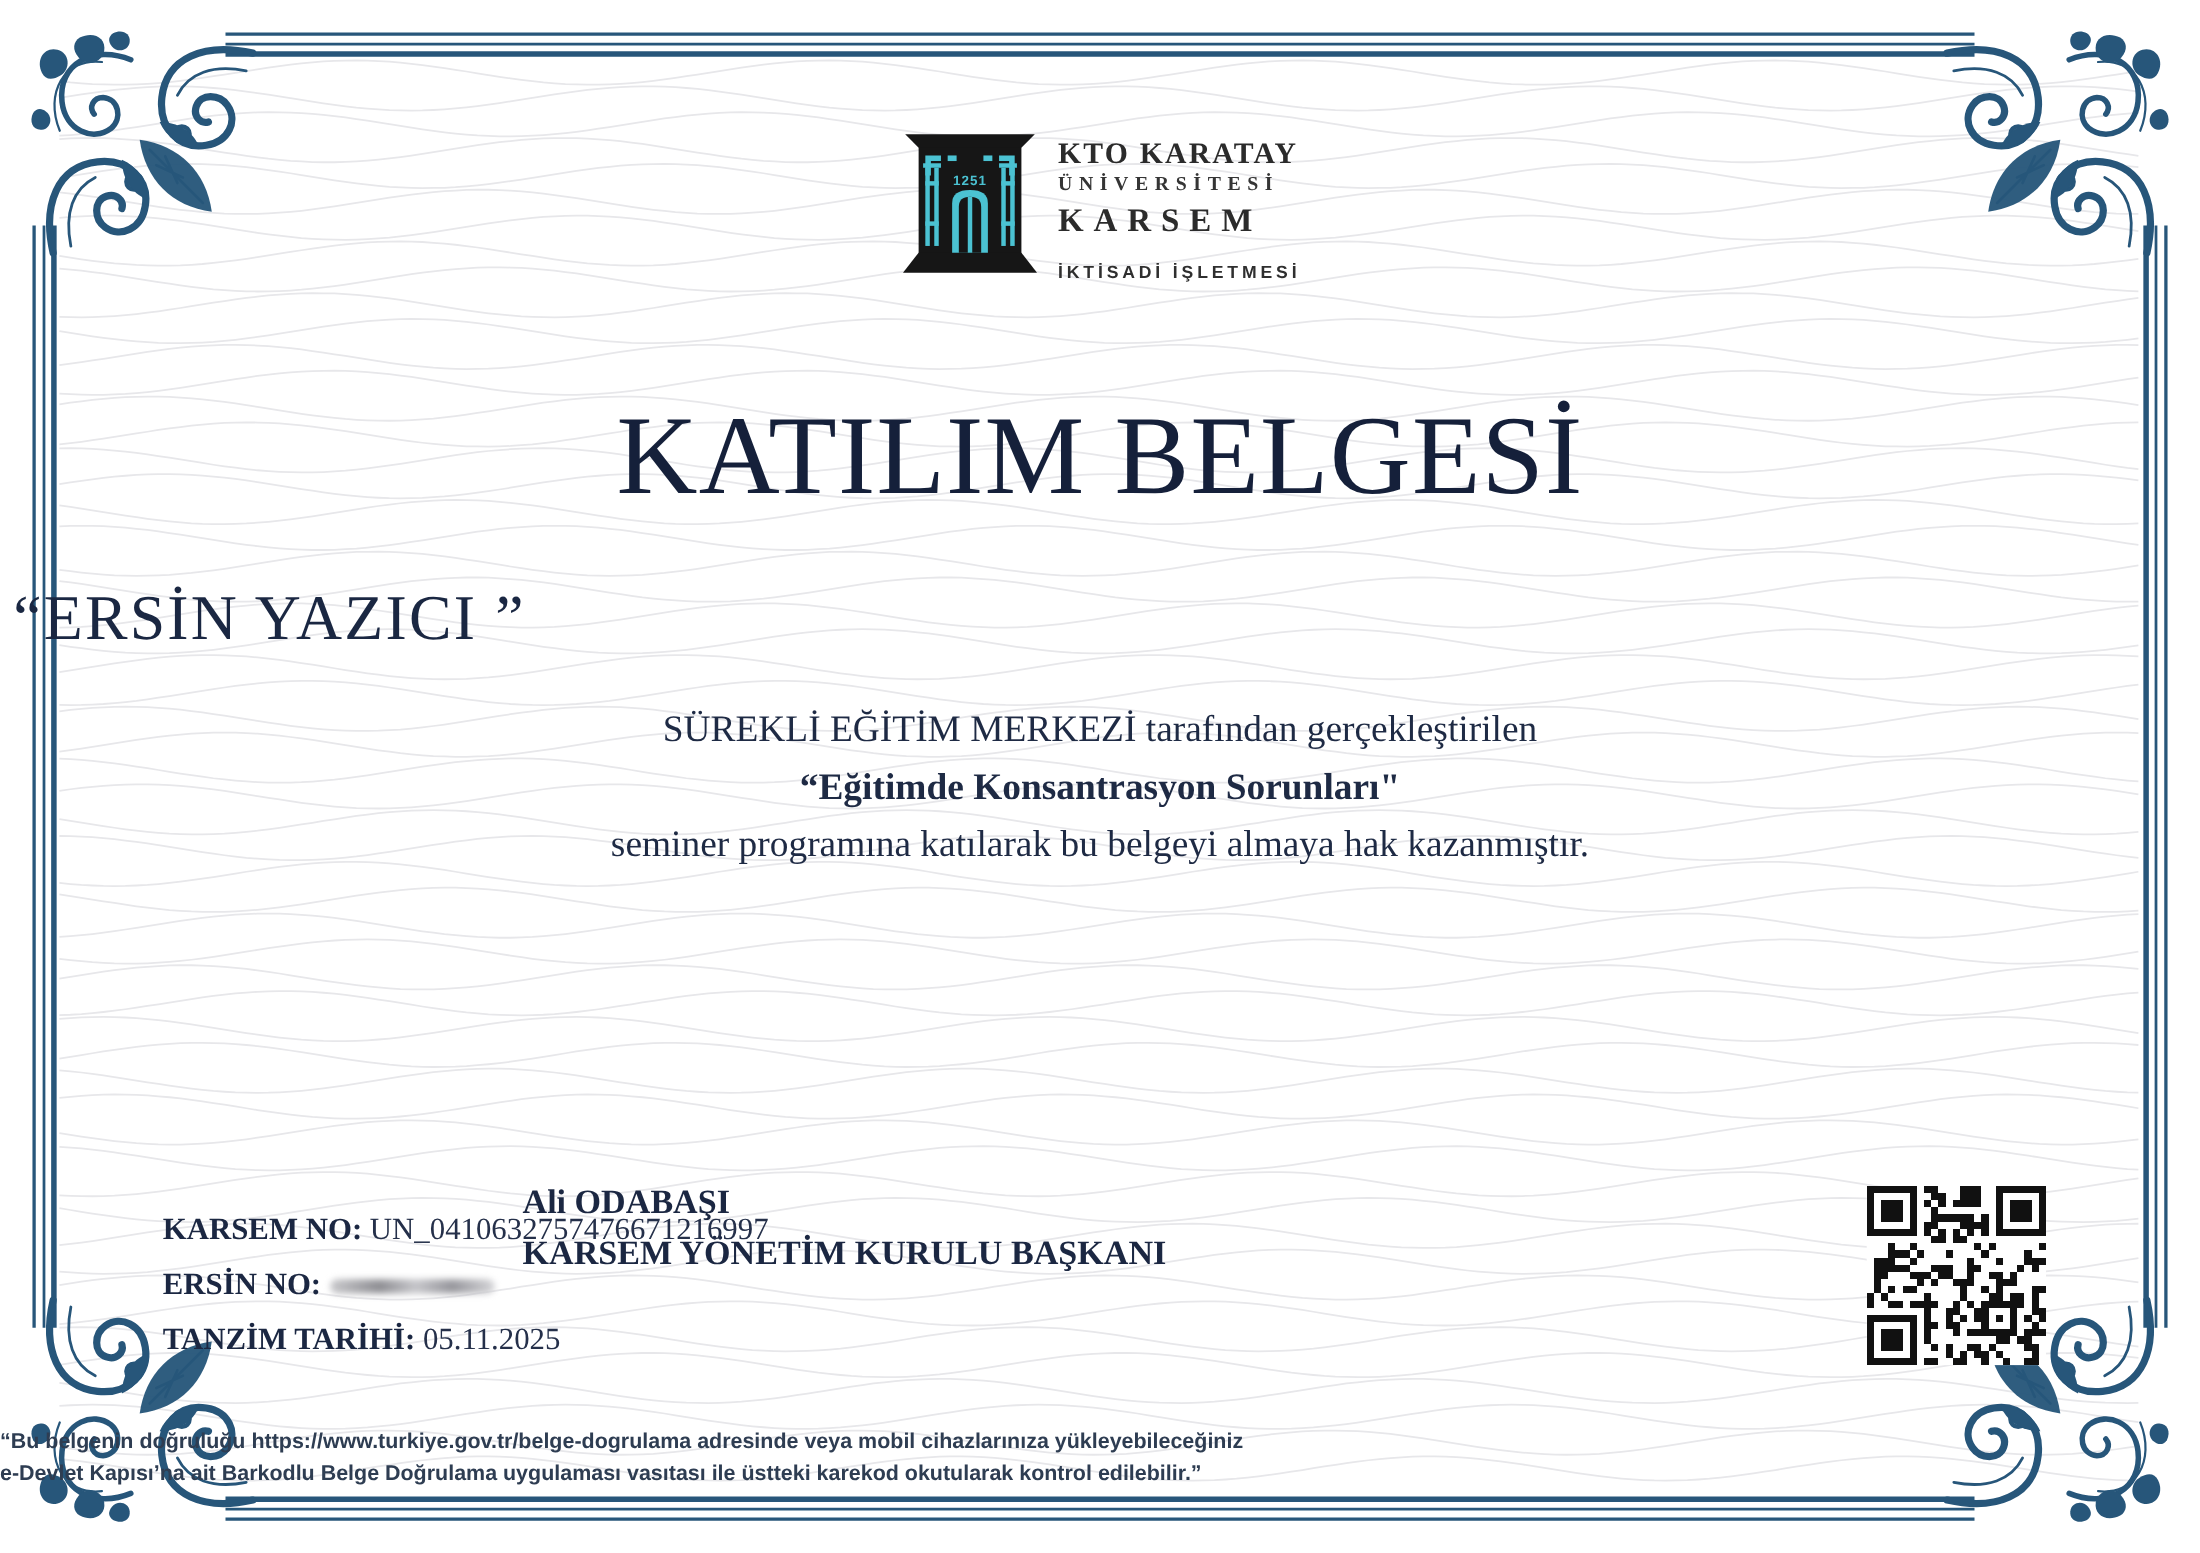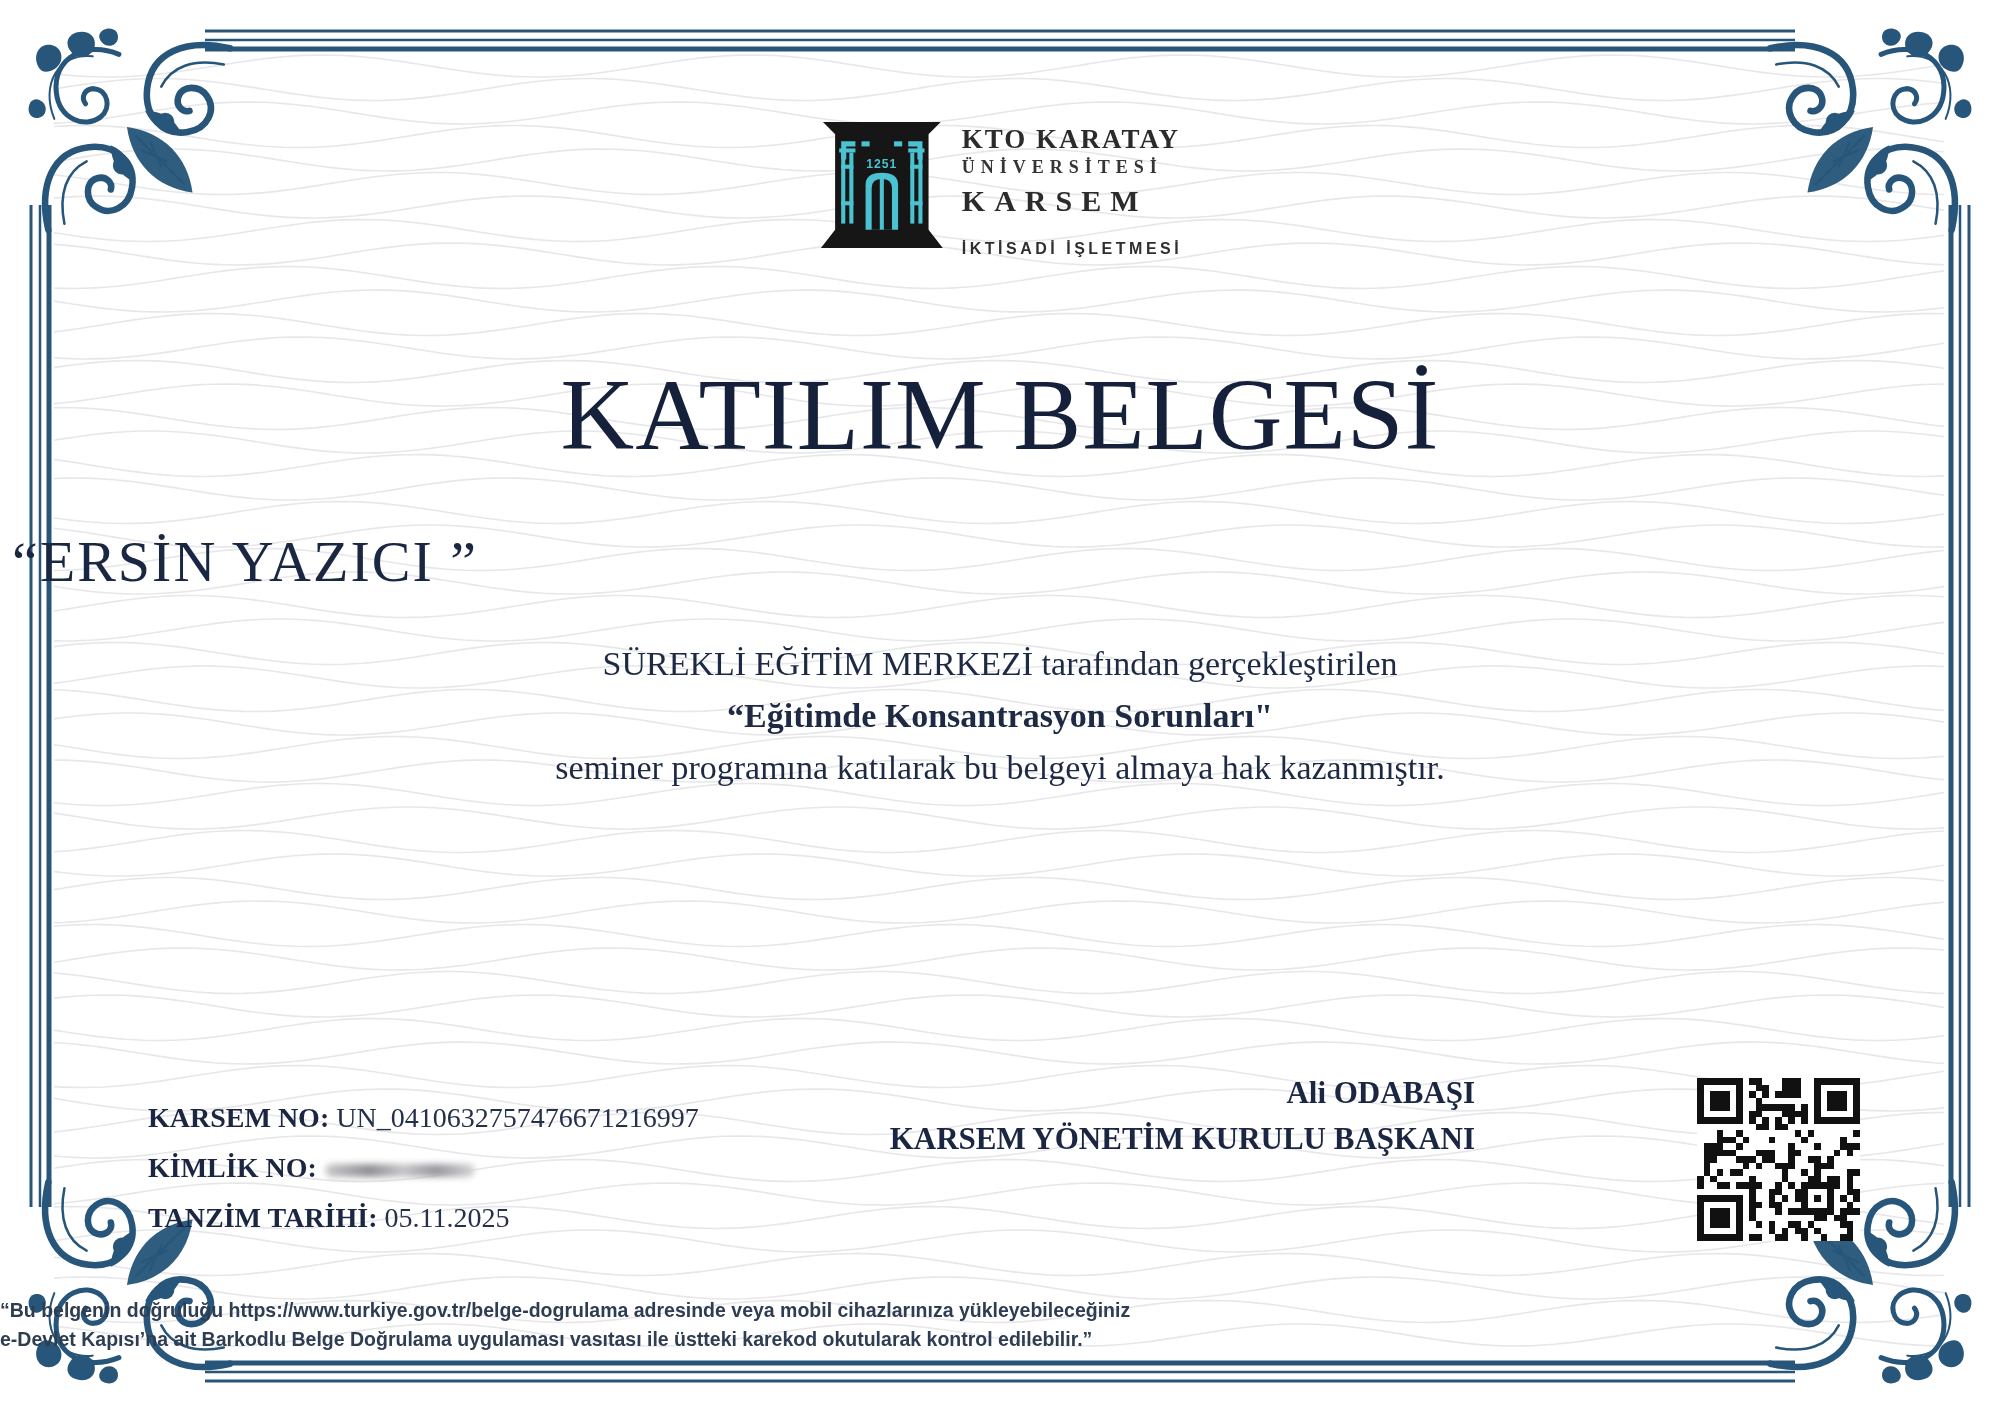--- a/index.html
+++ b/index.html
@@ -29,21 +29,21 @@
        letter-spacing:3.5px;color:#2f2f2f;line-height:22px;margin-top:16px;}
   
   .title{position:absolute;left:0;right:0;top:356px;text-align:center;
     font-size:102px;letter-spacing:1px;color:#15203A;z-index:3;}
   .recipient{position:absolute;left:0;right:0;top:528px;
     font-size:58px;letter-spacing:2px;color:#1A2742;z-index:3;margin-left:12px;}
   .bodytext{position:absolute;left:0;right:0;top:638px;text-align:center;
     font-size:34px;line-height:52px;color:#1E2A44;z-index:3;}
   .bodytext .bold{font-weight:bold;}
   
-  .signature{position:absolute;left:475px;width:1000px;top:1070px;text-align:right;
+  .signature{position:absolute;left:475px;width:1000px;top:1070px;text-align:left;
     font-weight:bold;font-size:31px;line-height:46px;color:#1B2742;z-index:3;}
   
   .details{position:absolute;left:148px;top:1102px;z-index:3;font-size:28px;color:#1B2742;}
   .details .row{height:50px;white-space:nowrap;}
   .details .label{font-weight:bold;}
   .details .value{font-weight:normal;color:#25304a;}
   .redacted{display:inline-block;vertical-align:middle;margin-left:8px;
     width:150px;height:13px;border-radius:7px;
     background:linear-gradient(90deg,#c9c9cc,#8f8f94 30%,#c6c6ca 52%,#97979d 74%,#d6d6d9);
     filter:blur(3px);}
@@ -238,21 +238,21 @@
     <div>Ali ODABAŞI</div>
     <div>KARSEM YÖNETİM KURULU BAŞKANI</div>
   </div>
 
   <div class="details">
     <div class="row">
       <span class="label">KARSEM NO:</span>
       <span class="value">UN_0410632757476671216997</span>
     </div>
     <div class="row">
-      <span class="label">KİMLİK NO:</span><span class="redacted"></span>
+      <span class="label">ERSİN NO:</span><span class="redacted"></span>
     </div>
     <div class="row">
       <span class="label">TANZİM TARİHİ:</span>
       <span class="value">05.11.2025</span>
     </div>
   </div>
 
   <svg id="qr" viewBox="0 0 25 25" shape-rendering="crispEdges">
       <g fill="#111111">
         <rect x="0" y="0" width="1" height="1"></rect>

